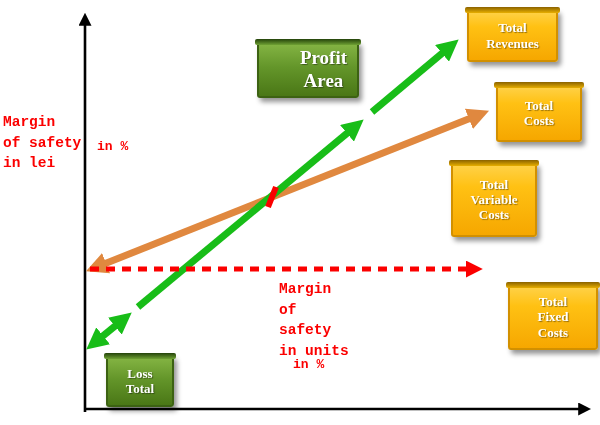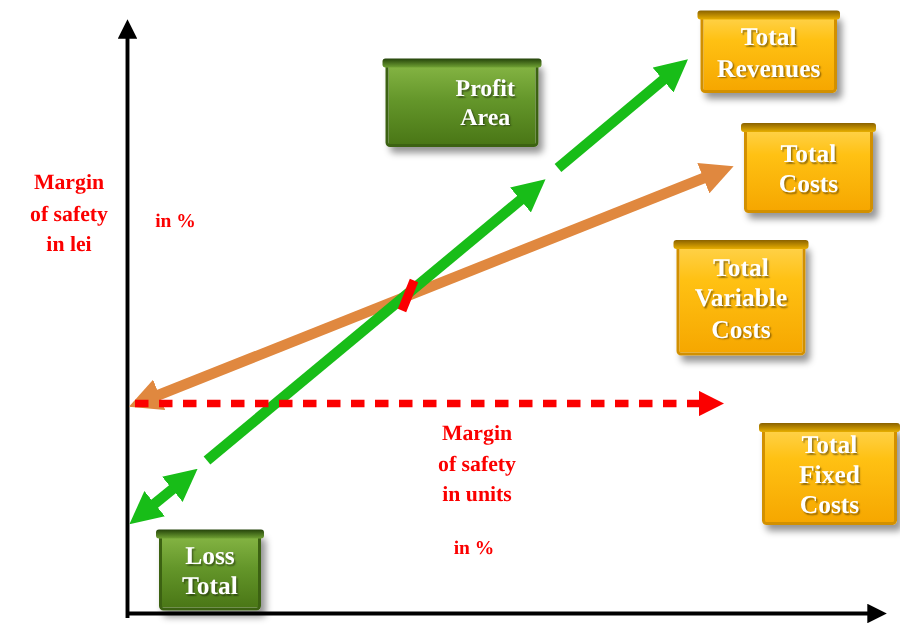--- a/index.html
+++ b/index.html
@@ -24,28 +24,28 @@
   }
   .green-box {
     background:linear-gradient(180deg, var(--green-box-top,#85b544) 0%, #64962a 45%, var(--green-box-bottom,#4a7716) 100%);
     border:2px solid var(--green-box-border,#3c6212);
   }
   .green-box::before {
     content:""; position:absolute; top:-4px; left:-4px; right:-4px; height:6px;
     background:linear-gradient(180deg,#24430a,#6fa133); border-radius:2px;
   }
   .box-label {
-    white-space:pre-line; line-height:1.18; font-size:17px; padding:2px 3px;
+    white-space:pre-line; line-height:1.18; font-size:13px; padding:2px 3px;
     text-shadow:1px 1px 1px rgba(0,0,0,.4);
   }
-  .box-label.big { font-size:16px;margin-left:31px; }
+  .box-label.big { font-size:19px;margin-left:31px; }
 
   .red-note {
     position:absolute; color:var(--annotation-text,#ff0000); font-weight:bold;
-    text-align:center; white-space:pre-line; line-height:1.42; font-size:14.5px;
+    white-space:pre-line; line-height:1.42; font-size:14.5px;font-family:Liberation Mono, monospace;
   }
   .red-note.small { font-size:13px; line-height:1.1; }
 </style>
 </head>
 <body>
 
 <div class="stage">
 
   <svg width="600" height="425" viewBox="0 0 600 425">
     <defs>

